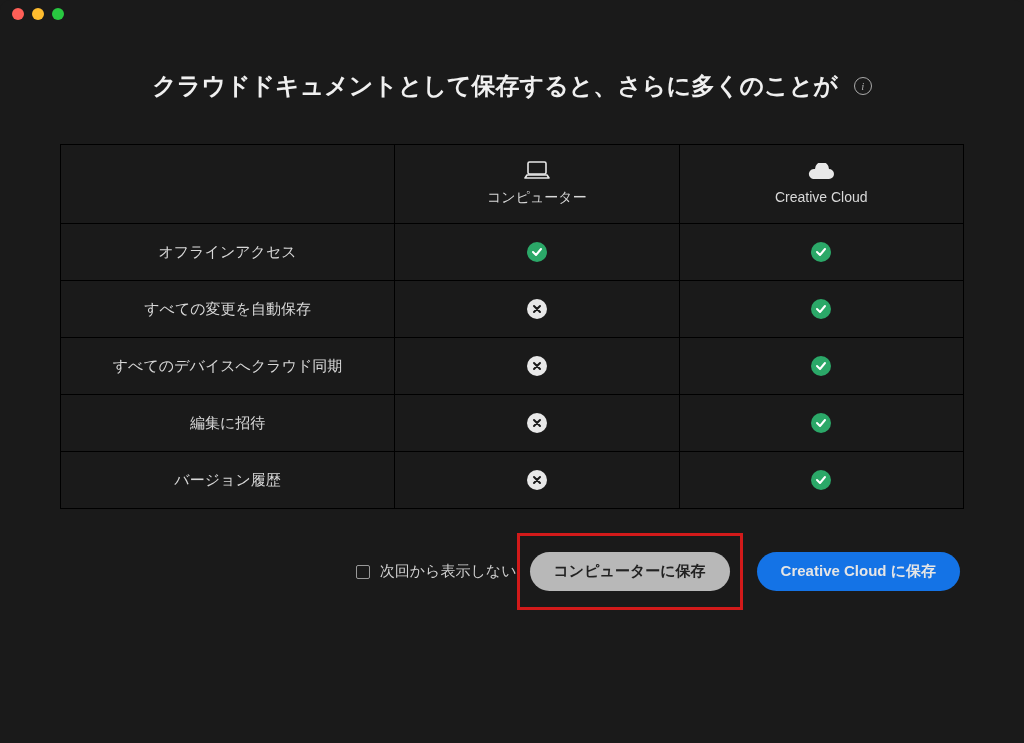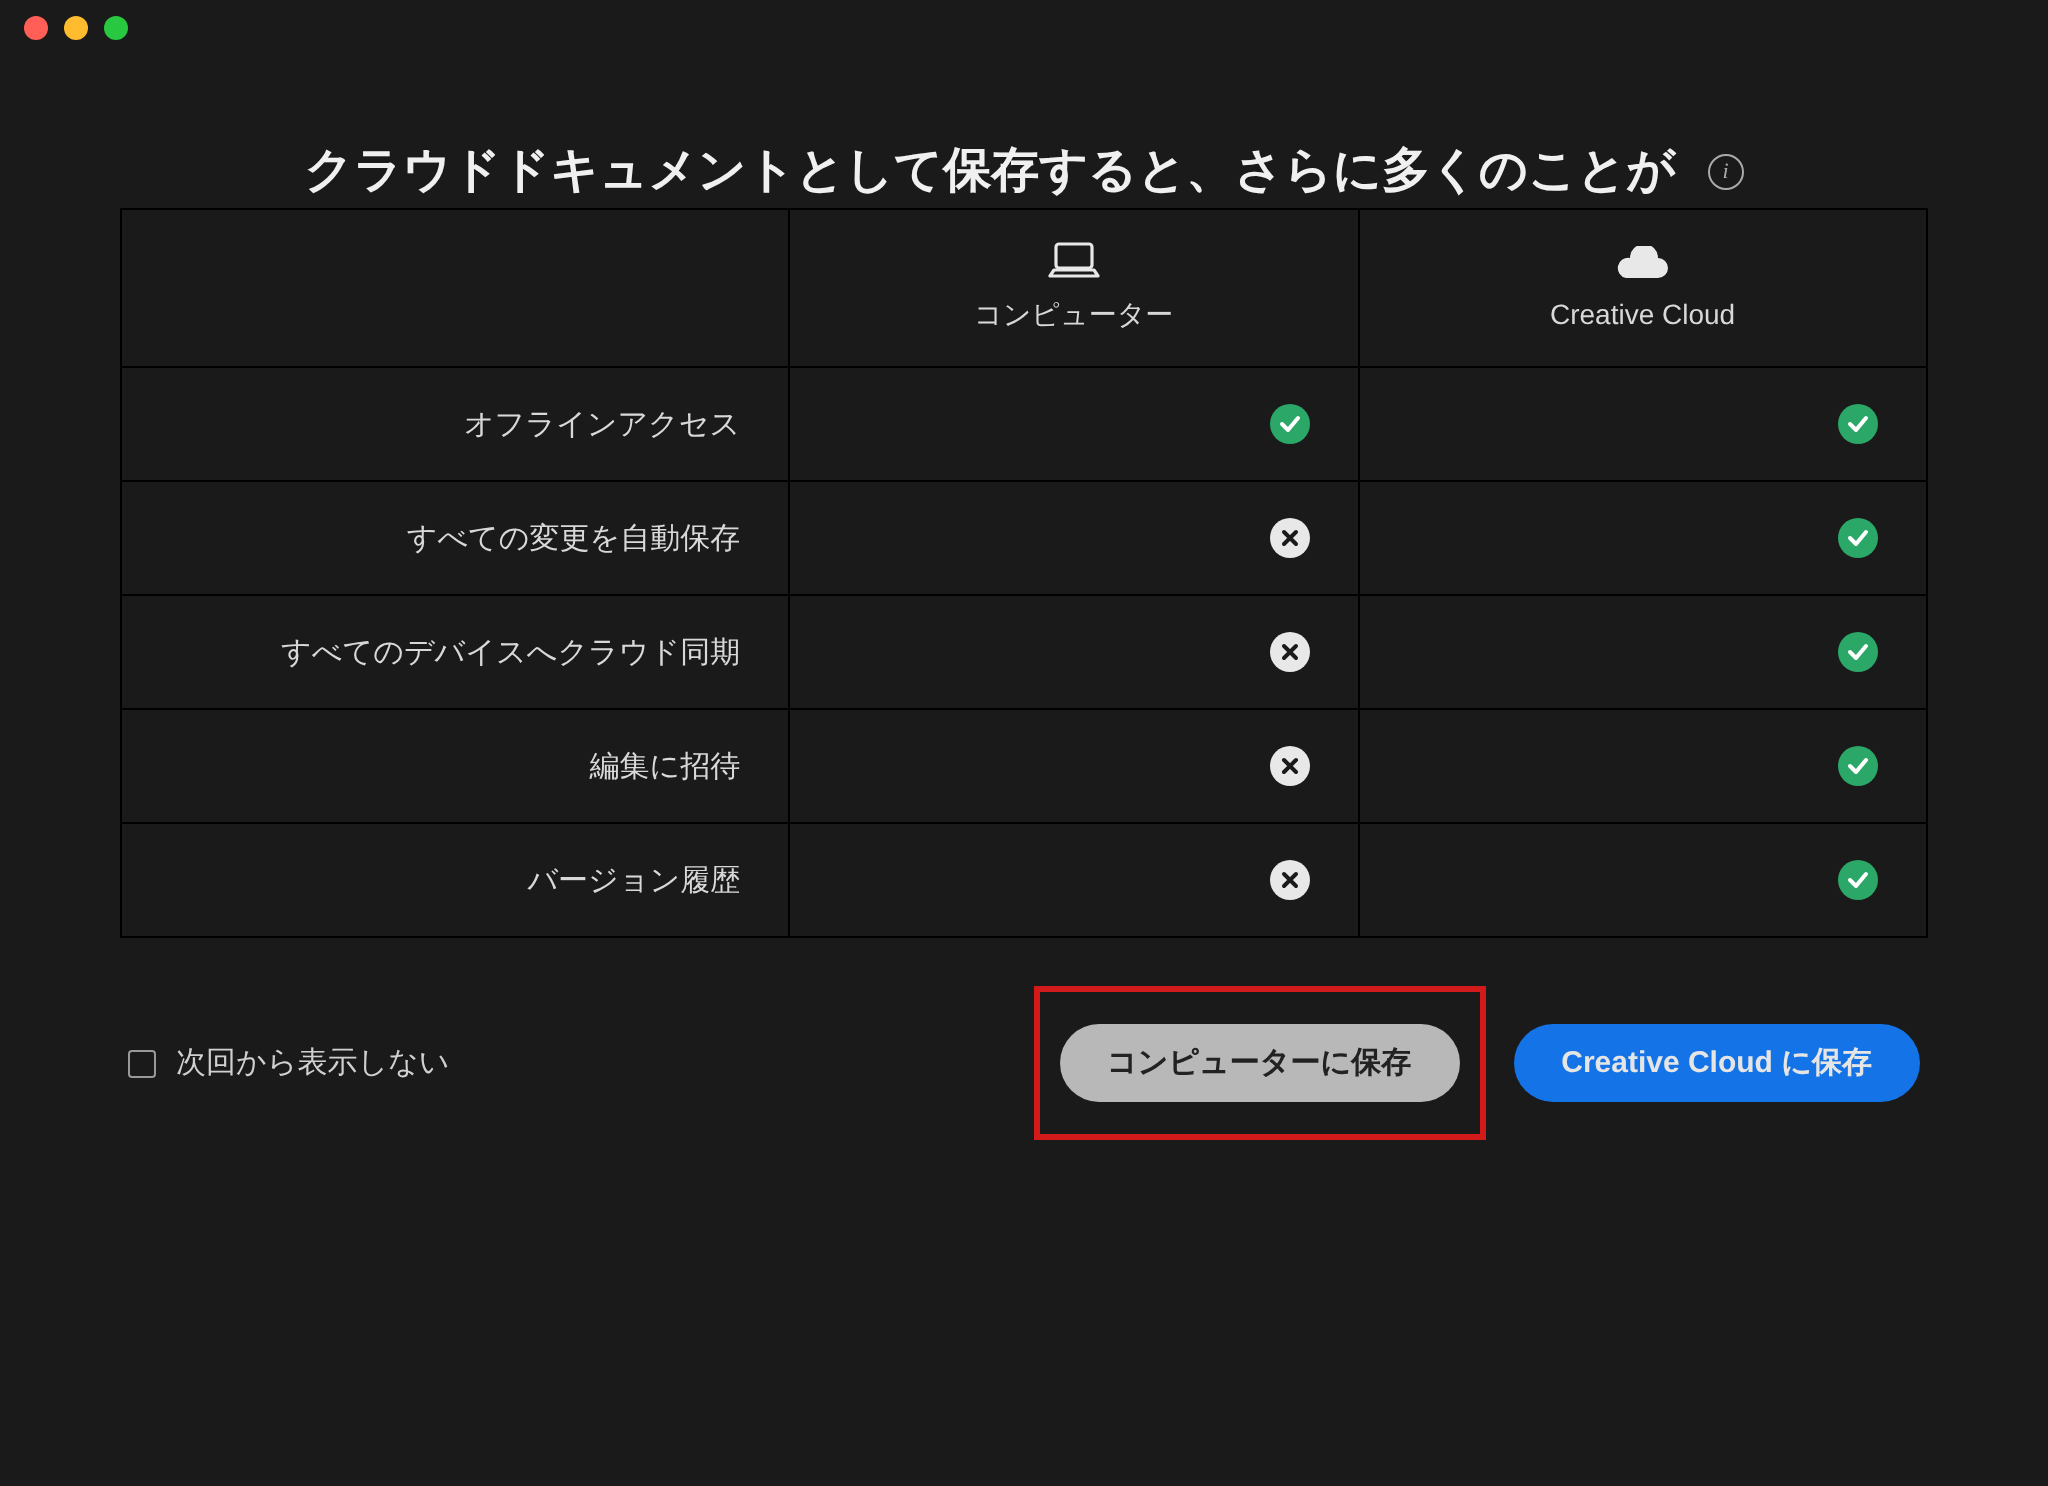--- a/index.html
+++ b/index.html
@@ -28,20 +28,21 @@
     .tl-min   { background: #febc2e; }
     .tl-max   { background: #28c840; }
     .content {
       padding: 40px 60px 30px 60px;
     }
     .title-row {
       display: flex;
       align-items: center;
       justify-content: center;
       gap: 16px;
+      margin-bottom: 40px;
     }
     .title-text {
       text-align: center;
       font-size: 24px;
       font-weight: 600;
       line-height: 1.5;
       color: #f0f0f0;
     }
     .info-icon {
       width: 18px; height: 18px;
@@ -56,21 +57,21 @@
       flex-shrink: 0;
     }
     .compare-table {
       width: 100%;
       border-collapse: collapse;
       border: 1px solid #000;
     }
     .compare-table th, .compare-table td {
       border: 1px solid #000;
       padding: 18px 24px;
-      text-align: right;
+      text-align: center;
       font-weight: 400;
       font-size: 15px;
       color: #d8d8d8;
     }
     .compare-table th {
       text-align: right;
       vertical-align: middle;
       padding: 16px 12px;
     }
     .col-head {
@@ -95,21 +96,21 @@
     .icon-check svg { width: 12px; height: 12px; }
     .icon-cross {
       display: inline-flex; align-items: center; justify-content: center;
       width: 20px; height: 20px; border-radius: 50%;
       background: #e8e8e8;
     }
     .icon-cross svg { width: 10px; height: 10px; }
     .footer {
       display: flex;
       align-items: center;
-      justify-content: space-between;
+      justify-content: flex-end;
       margin-top: 24px;
       padding: 0 4px;
     }
     .checkbox-row {
       display: flex;
       align-items: center;
       gap: 10px;
       color: #d0d0d0;
       font-size: 15px;
     }

